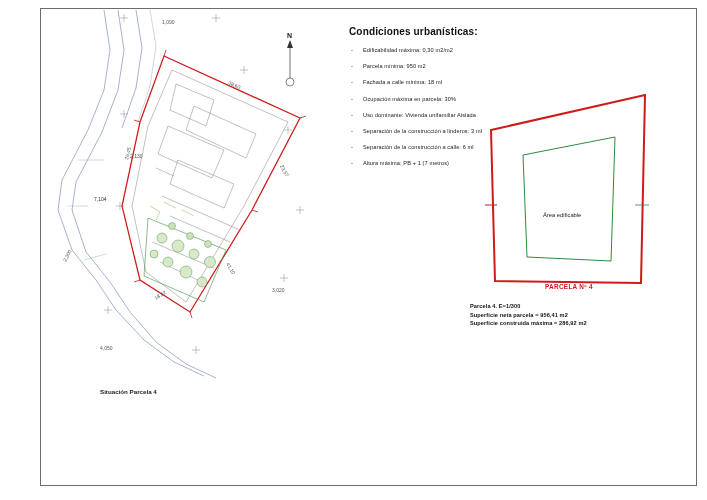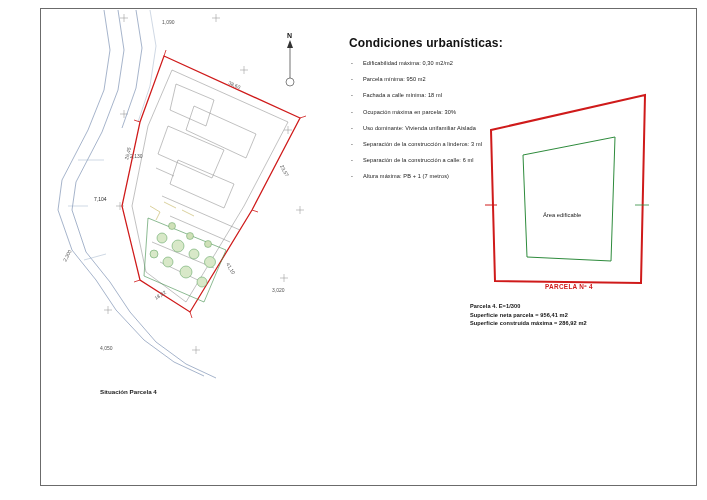--- a/index.html
+++ b/index.html
@@ -54,22 +54,22 @@
     color: #2a2a2a;
   }
   
   #conditions {
     position: absolute;
     left: 349px;
     top: 20px;
     width: 220px;
   }
   #conditions h1 {
-    margin: 16px 0 10px 0;
-    font-size: 12px;
+    margin: 6px 0 10px 0;
+    font-size: 10px;
     font-weight: bold;
     color: #111;
     letter-spacing: .15px;
   }
   #conditions ul {
     list-style: none;
     margin: 0;
     padding: 0;
   }
   #conditions li {

